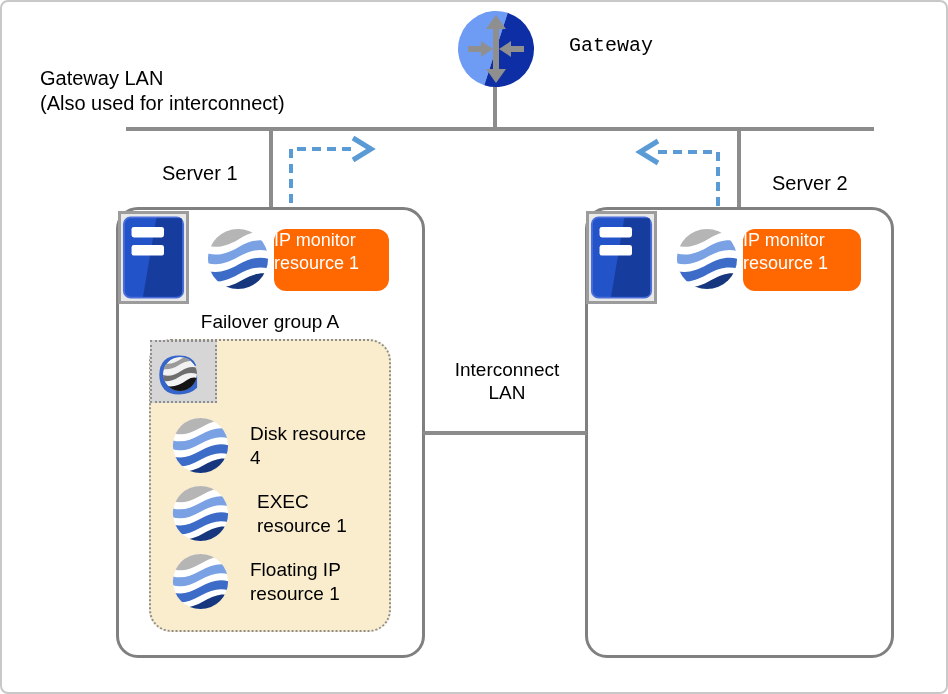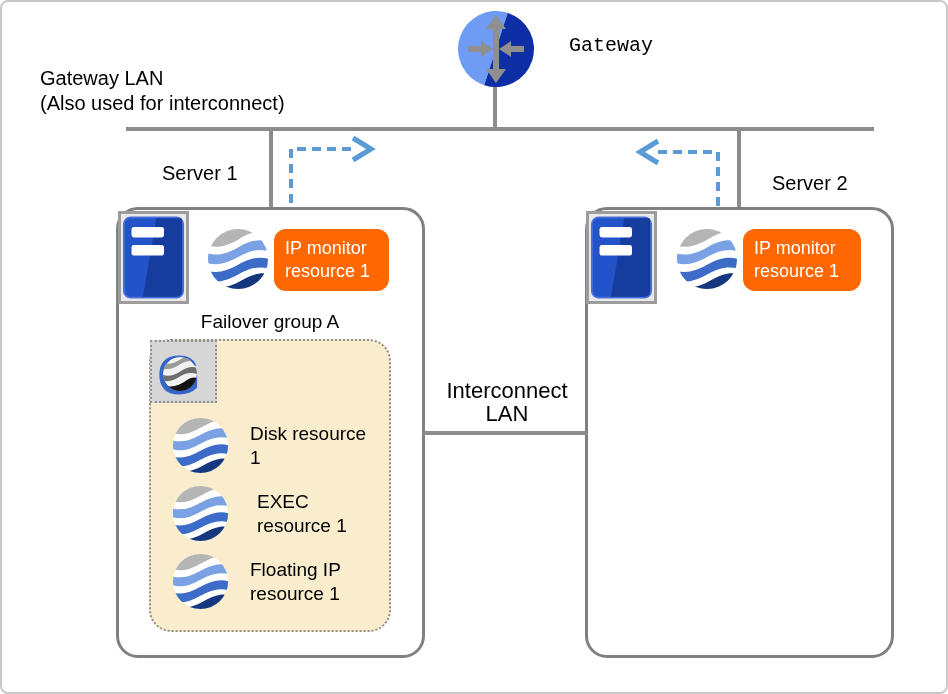--- a/index.html
+++ b/index.html
@@ -18,21 +18,21 @@
     border: 3px solid #808080; border-radius: 22px; background: #fff;
   }
   .server-icon-box {
     background: #e9e9e9; border: 3px solid #9c9c9c;
     display: flex; align-items: center; justify-content: center;
     z-index: 3;
   }
   .badge {
     background: #ff6701; color: #ffffff; border-radius: 12px;
     font-size: 18px; line-height: 23px;
-    display: flex; align-items: center; padding-left: 11px; padding-right: 4px;
+    display: flex; padding-right: 4px;
     z-index: 3;
   }
   .group-box {
     background: #faedcd; border: 2px dotted #8e8e8e; border-radius: 22px;
   }
   .group-icon-box {
     background: #d6d6d6; border: 2px dotted #8e8e8e;
     display: flex; align-items: center; justify-content: center;
     z-index: 2;
   }
@@ -126,21 +126,21 @@
     <svg width="100" height="72" viewBox="0 0 100 72">
       <path d="M88 68 V14 H26" fill="none" stroke="#5b9bd5" stroke-width="4" stroke-dasharray="9 6"></path>
       <path d="M28 3 L10 14 L28 25" fill="none" stroke="#5b9bd5" stroke-width="5"></path>
     </svg>
   </div>
 
   <div class="abs server-box" style="left:114px; top:205px; width:309px; height:451px;"></div>
 
   <div class="abs server-box" style="left:583px; top:205px; width:309px; height:451px;"></div>
 
-  <div class="abs label two-line centered" style="left:430px; top:377px; width:150px; font-size:22px; line-height:23px;">
+  <div class="abs label two-line centered" style="left:430px; top:356px; width:150px; font-size:19px; line-height:23px;">
     <div>Interconnect</div>
     <div>LAN</div>
   </div>
   <div class="abs lan-line" style="left:421px; top:429px; width:164px; height:4px;"></div>
 
   <div class="abs server-icon-box" style="left:116px; top:209px; width:71px; height:93px;">
     <svg width="63" height="85" viewBox="0 0 66 88">
         <use href="#server-tower"></use>
       </svg>
   </div>
@@ -177,21 +177,21 @@
     <svg width="62" height="59" viewBox="0 0 62 59">
         <use href="#group-g"></use>
       </svg>
   </div>
 
   <div class="abs" style="left:170px; top:415px; width:57px; height:57px; z-index:2;">
     <svg width="57" height="57" viewBox="0 0 64 64">
         <use href="#swirl-icon"></use>
       </svg>
   </div>
-  <div class="abs res-label" style="left:248px; top:420px; width:125px; z-index:2;">Disk resource 1</div>
+  <div class="abs res-label" style="left:248px; top:420px; width:125px; z-index:2;">Disk resource 4</div>
 
   <div class="abs" style="left:170px; top:483px; width:57px; height:57px; z-index:2;">
     <svg width="57" height="57" viewBox="0 0 64 64">
         <use href="#swirl-icon"></use>
       </svg>
   </div>
   <div class="abs res-label" style="left:255px; top:488px; width:125px; z-index:2;">EXEC resource 1</div>
 
   <div class="abs" style="left:170px; top:551px; width:57px; height:57px; z-index:2;">
     <svg width="57" height="57" viewBox="0 0 64 64">

